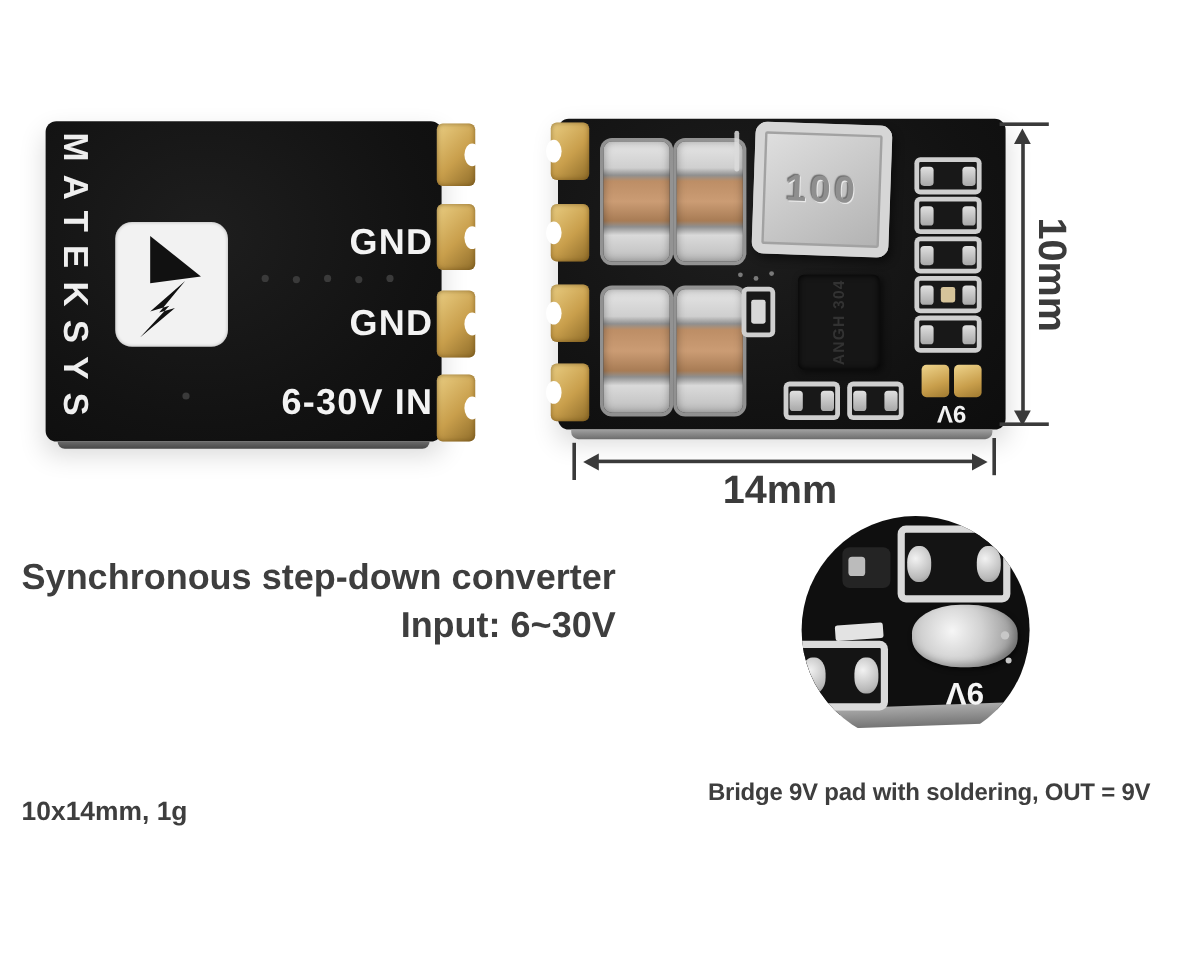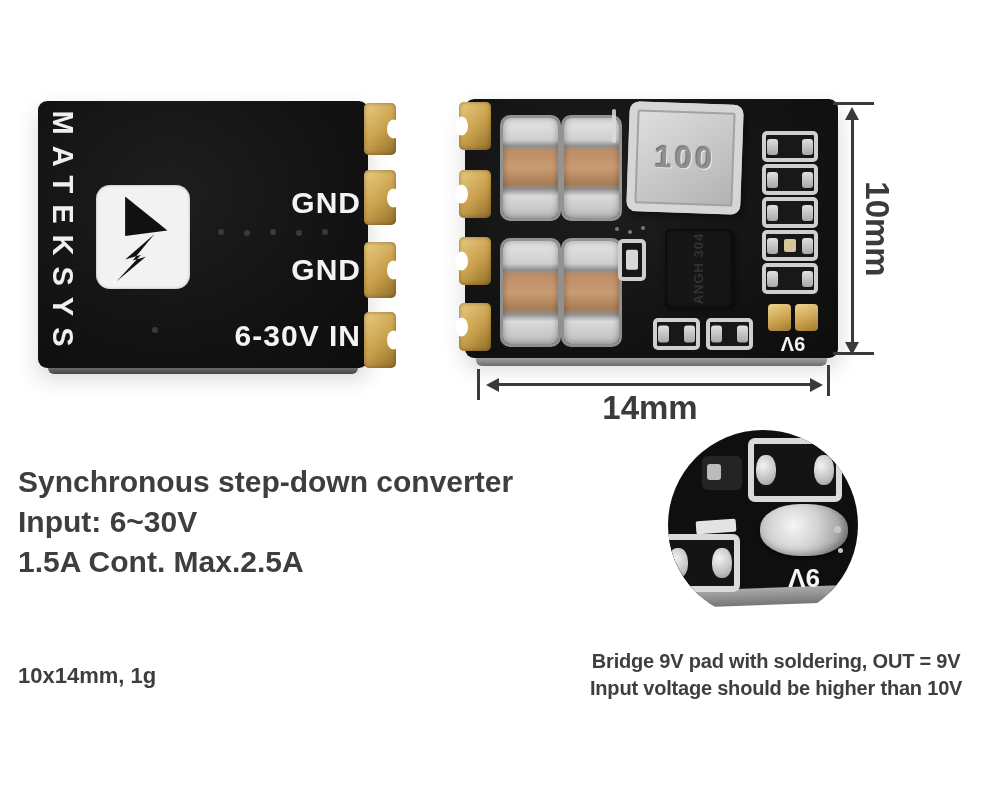--- a/index.html
+++ b/index.html
@@ -103,21 +103,21 @@
   .tri.left{border-top:7px solid transparent;border-bottom:7px solid transparent;border-right:13px solid #3a3a3a;}
   .tri.right{border-top:7px solid transparent;border-bottom:7px solid transparent;border-left:13px solid #3a3a3a;}
   .dim-label{
     position:absolute;color:#3b3b3b;font-size:33px;font-weight:700;white-space:nowrap;
     transform:translate(-50%,-50%);
   }
   .dim-label.vert{transform:translate(-50%,-50%) rotate(90deg);}
 
   
   .specs{position:absolute;left:18px;top:462px;color:var(--c-annotation_text,#3e3e3e);}
-  .specs .line{font-size:30px;font-weight:700;line-height:40px;white-space:nowrap;}
+  .specs .line{font-size:30px;font-weight:700;line-height:40px;white-space:nowrap;text-align:right;}
   .size-weight{
     position:absolute;left:18px;top:656px;color:var(--c-annotation_text,#3e3e3e);
     font-size:22px;font-weight:700;line-height:40px;white-space:nowrap;
   }
 
   
   .inset{
     position:absolute;left:668px;top:430px;width:190px;height:190px;border-radius:50%;
     overflow:hidden;background:#ffffff;
   }
@@ -252,21 +252,20 @@
   <div class="dim" style="left:477px;top:369px;width:3px;height:31px;"></div>
   <div class="tri left" style="left:486px;top:378px;"></div>
   <div class="dim" style="left:497px;top:383px;width:315px;height:3px;"></div>
   <div class="tri right" style="left:810px;top:378px;"></div>
   <div class="dim" style="left:827px;top:365px;width:3px;height:31px;"></div>
   <div class="dim-label" style="left:650px;top:408px;">14mm</div>
 
   <div class="specs">
     <div class="line">Synchronous step-down converter</div>
     <div class="line">Input: 6~30V</div>
-    <div class="line">1.5A Cont. Max.2.5A</div>
   </div>
   <div class="size-weight">10x14mm, 1g</div>
 
   <div class="inset">
     <div class="in-board"></div>
     <div class="in-edge"></div>
     <div class="in-partial">
       <span class="mini-pad"></span>
     </div>
     <div class="in-comp" style="left:80px;top:8px;width:82px;height:52px;">
@@ -279,16 +278,15 @@
     </div>
     <div class="in-streak"></div>
     <div class="in-blob"></div>
     <div class="in-dot" style="left:166px;top:96px;width:7px;height:7px;"></div>
     <div class="in-dot" style="left:170px;top:118px;width:5px;height:5px;"></div>
     <div class="in-9v">9V</div>
   </div>
 
   <div class="inset-caption">
     <div class="cap-line">Bridge 9V pad with soldering, OUT = 9V</div>
-    <div class="cap-line">Input voltage should be higher than 10V</div>
   </div>
 
 </div>
 
 </body></html>

